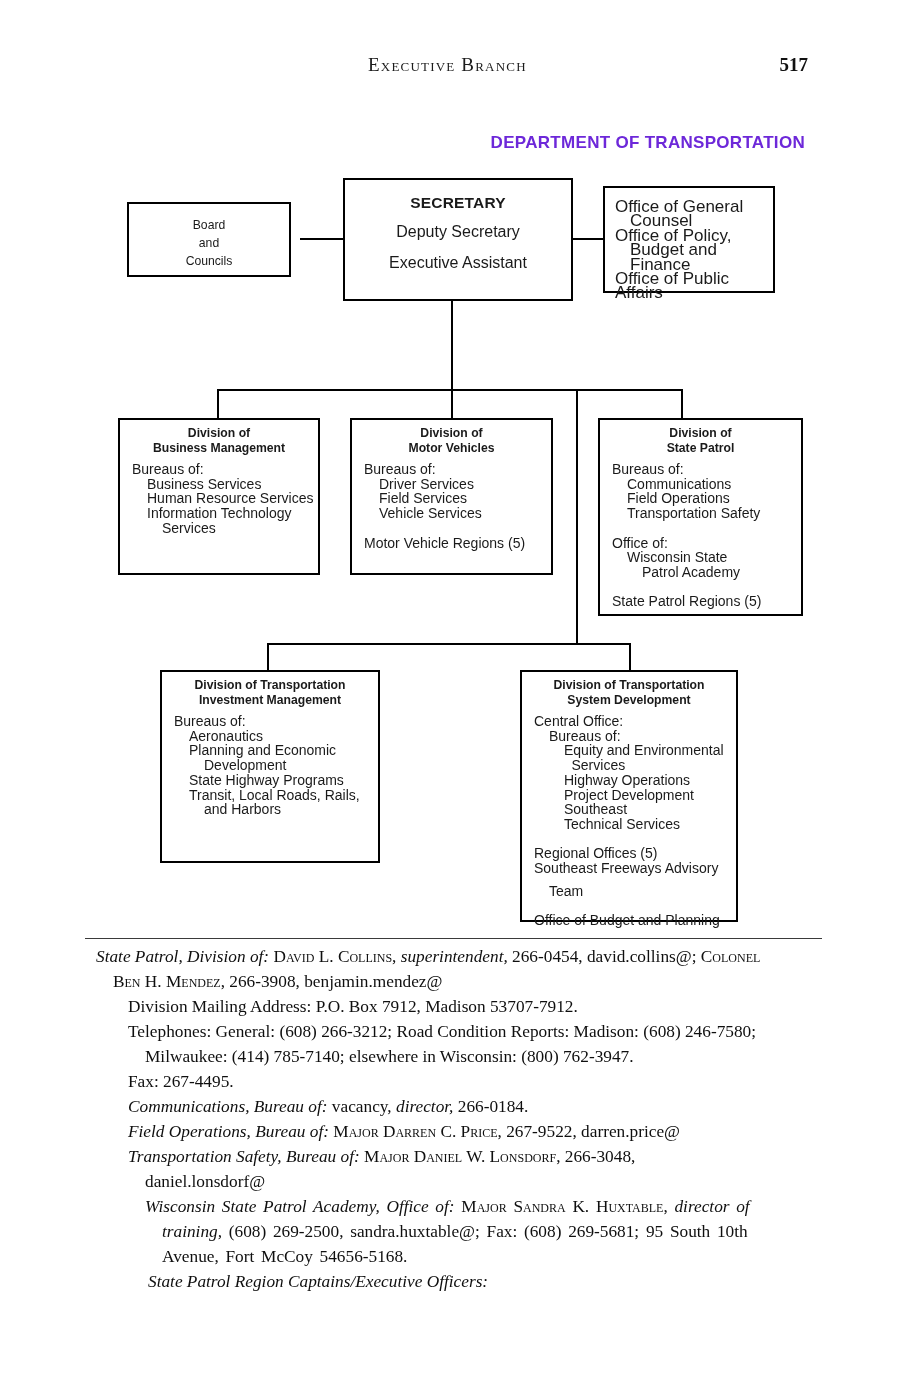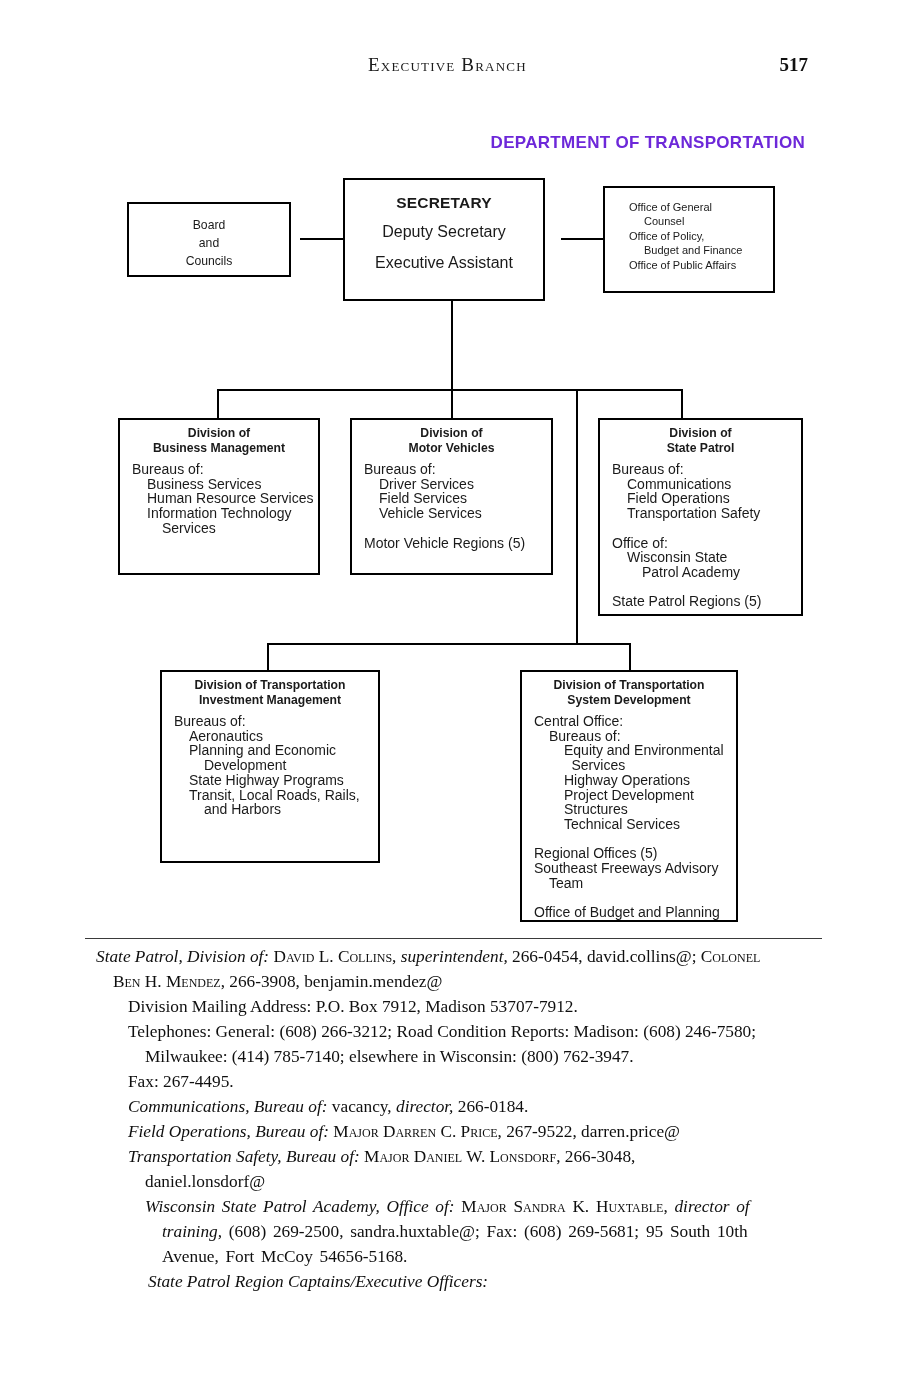--- a/index.html
+++ b/index.html
@@ -43,21 +43,21 @@
   }
   .ln { position: absolute; background: #000; }
 
   .bx-center { text-align: center; }
   .box-board { font-size: 12.2px; line-height: 18px; padding-top: 12px; }
 
   .box-secretary { text-align: center; padding-top: 14px; }
   .sec-title { font-weight: bold; font-size: 15.5px; letter-spacing: 0.2px; margin-bottom: 12px; }
   .sec-body { font-size: 16px; line-height: 15.5px; }
 
-  .box-offices { padding: 12px 6px 0 24px; font-size: 11px; }
+  .box-offices { padding: 12px 6px 0 10px; font-size: 17px; }
   .box-offices .bx-line { line-height: 14.4px; }
 
   .division { padding: 6px 4px 10px 12px; }
   .bx-title {
     text-align: center; font-weight: bold; font-size: 12.2px;
     line-height: 15px; margin-bottom: 6px; margin-left: -8px;
   }
   .bx-body { font-size: 14px; }
   .bx-body .bx-line { line-height: 14.7px; white-space: nowrap; }
 
@@ -106,21 +106,21 @@
     <div class="ln" style="left:629px; top:643px; width:2px; height:27px;"></div>
 
     <div class="box bx-center box-board" style="left:127px; top:202px; width:164px; height:75px;">
       <div>
           <div class="bx-line">Board</div>
           <div class="bx-line">and</div>
           <div class="bx-line">Councils</div>
         </div>
     </div>
 
-    <div class="box box-secretary" style="left:343px; top:178px; width:202px; height:123px;">
+    <div class="box box-secretary" style="left:343px; top:178px; width:230px; height:123px;">
       <div class="sec-title">SECRETARY</div>
       <div class="sec-body">
           <div class="bx-line">Deputy Secretary</div>
           <div class="bx-line">&nbsp;</div>
           <div class="bx-line">Executive Assistant</div>
         </div>
     </div>
 
     <div class="box box-offices" style="left:603px; top:186px; width:172px; height:107px;">
       <div>
@@ -201,26 +201,26 @@
           <div class="bx-line">Division of Transportation</div>
           <div class="bx-line">System Development</div>
         </div>
       <div class="bx-body">
           <div class="bx-line">Central Office:</div>
           <div class="bx-line" style="padding-left: 15px;">Bureaus of:</div>
           <div class="bx-line" style="padding-left: 30px;">Equity and Environmental</div>
           <div class="bx-line" style="padding-left: 37.5px;">Services</div>
           <div class="bx-line" style="padding-left: 30px;">Highway Operations</div>
           <div class="bx-line" style="padding-left: 30px;">Project Development</div>
-          <div class="bx-line" style="padding-left: 30px;">Structures</div>
+          <div class="bx-line" style="padding-left: 30px;">Southeast</div>
           <div class="bx-line" style="padding-left: 30px;">Technical Services</div>
           <div class="bx-line">&nbsp;</div>
           <div class="bx-line">Regional Offices (5)</div>
           <div class="bx-line">Southeast Freeways Advisory</div>
-          <div class="bx-line" style="padding-left: 15px;">Team</div>
+          <div class="bx-line" style="padding-left: 15px; margin-top: 8px;">Team</div>
           <div class="bx-line">&nbsp;</div>
           <div class="bx-line">Office of Budget and Planning</div>
         </div>
     </div>
 
   </div>
 
   <div class="rule"></div>
 
   <div class="textblock">

